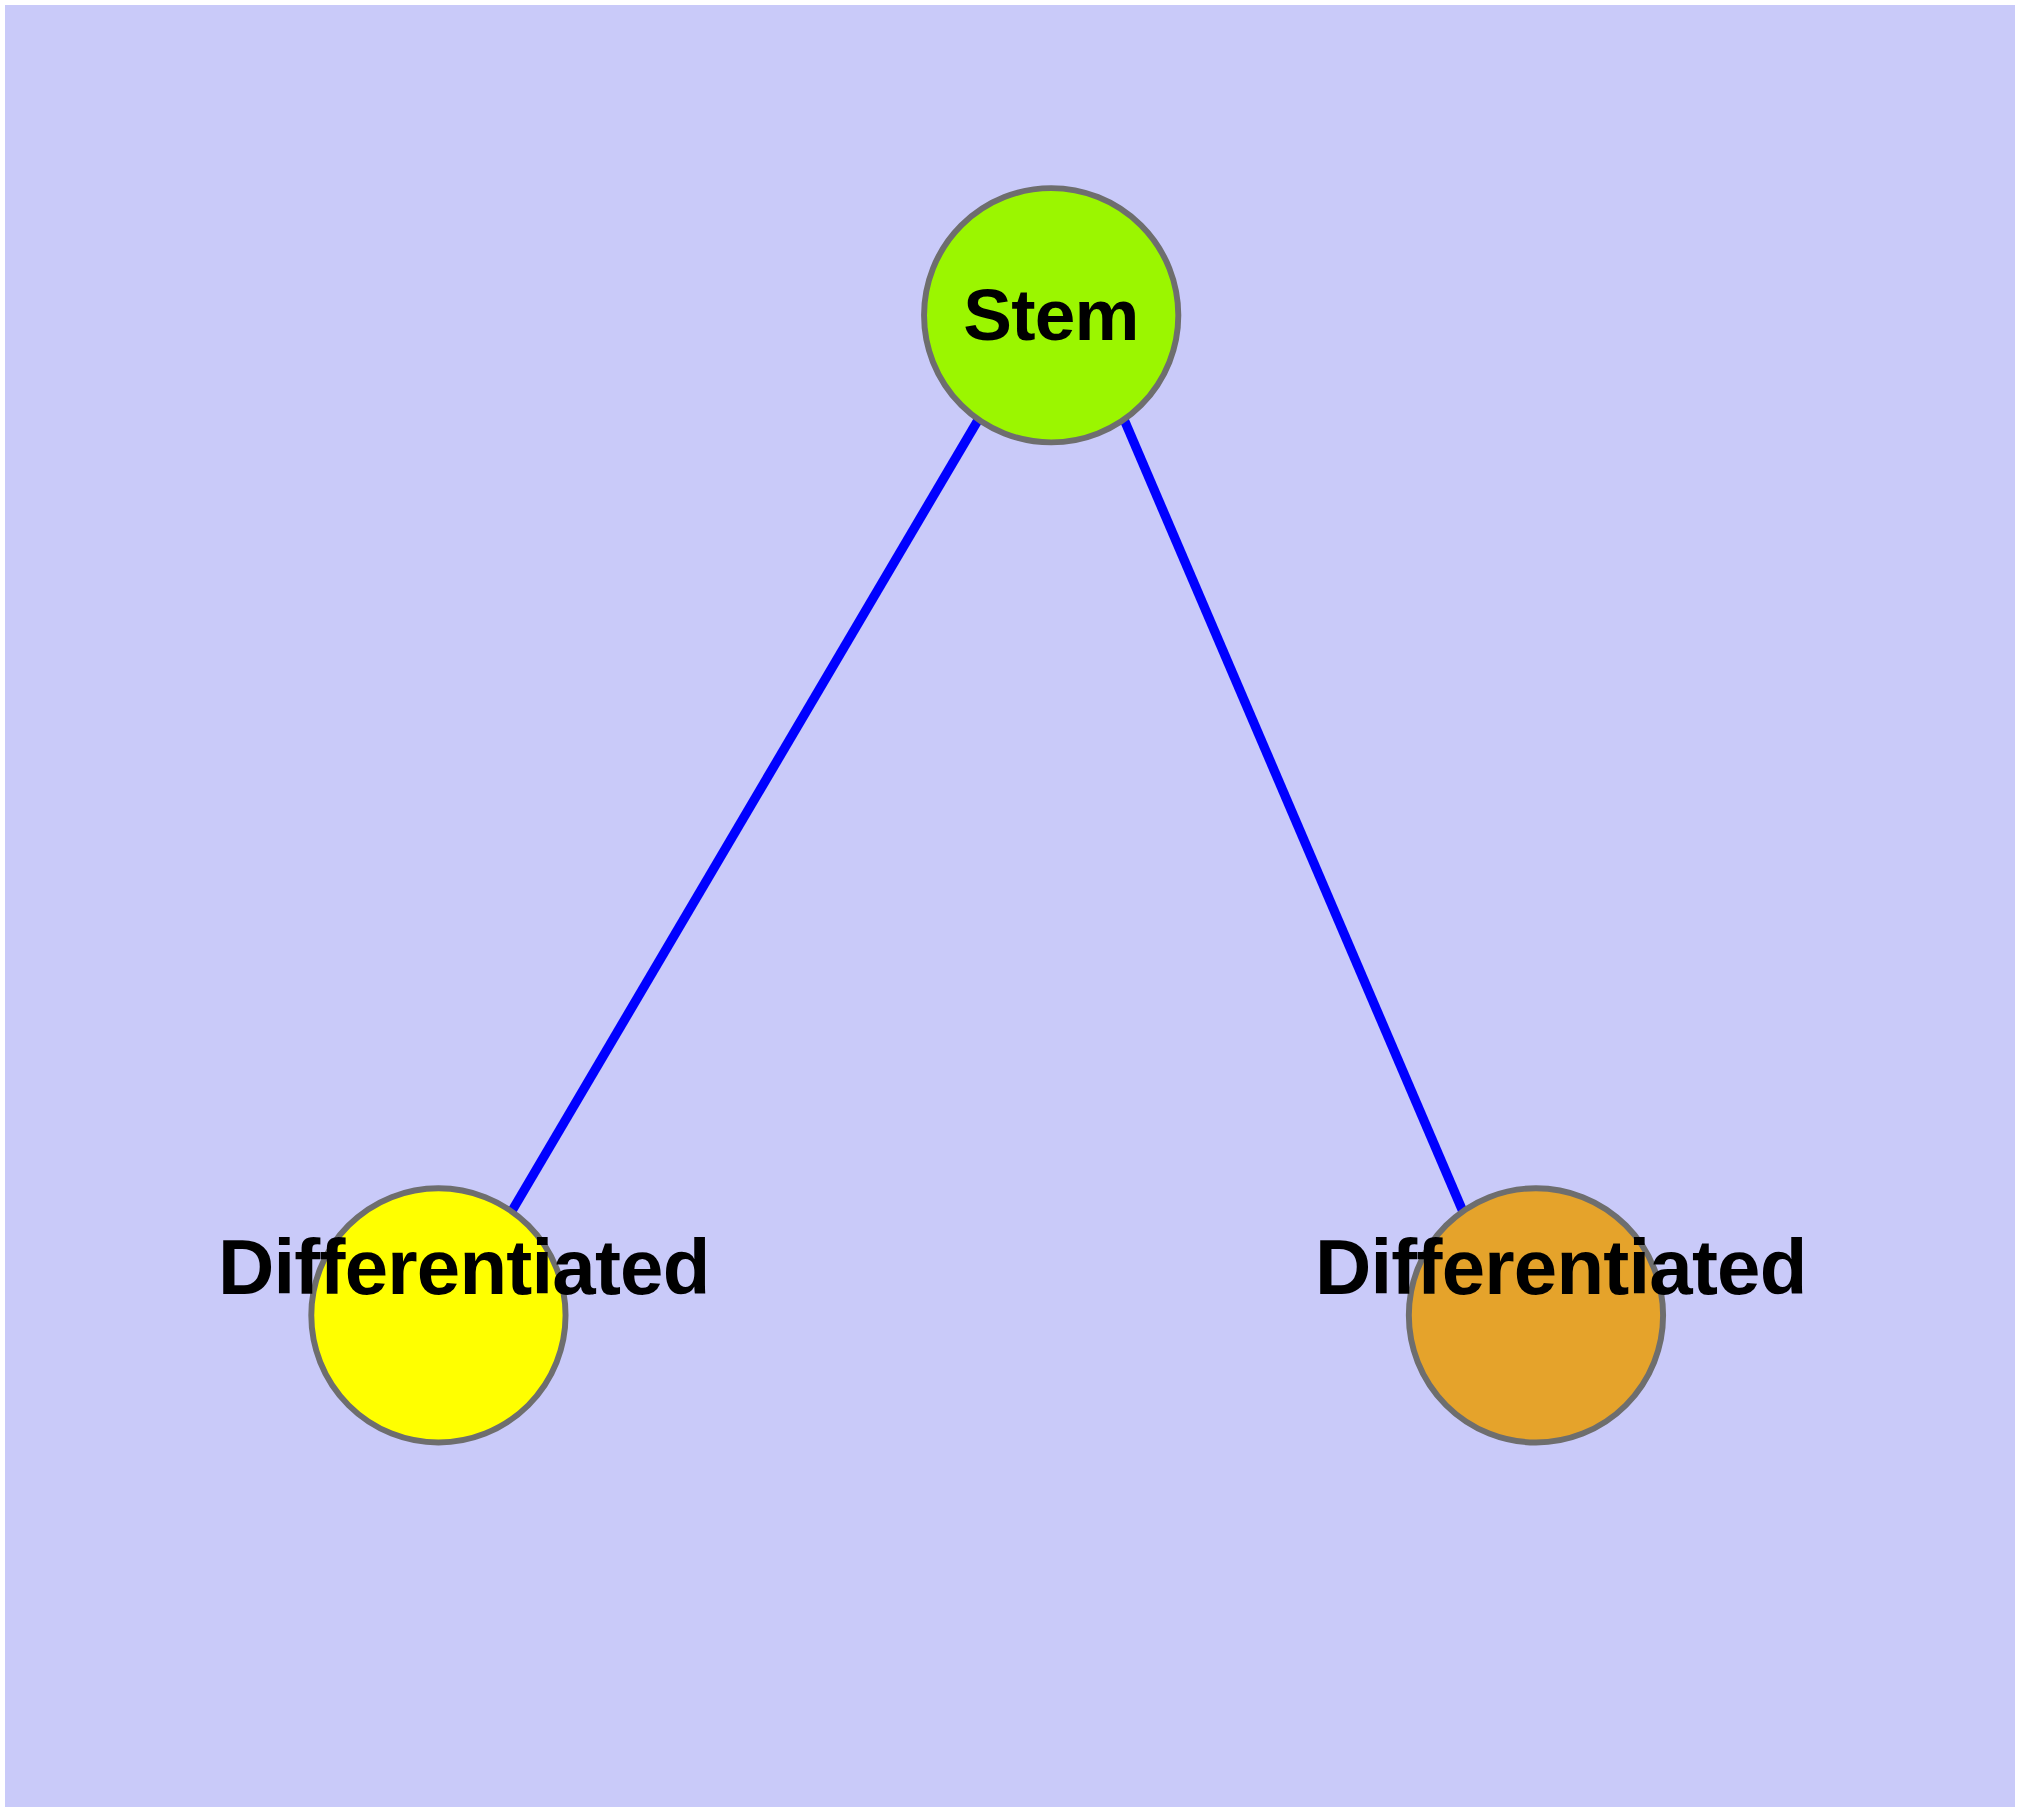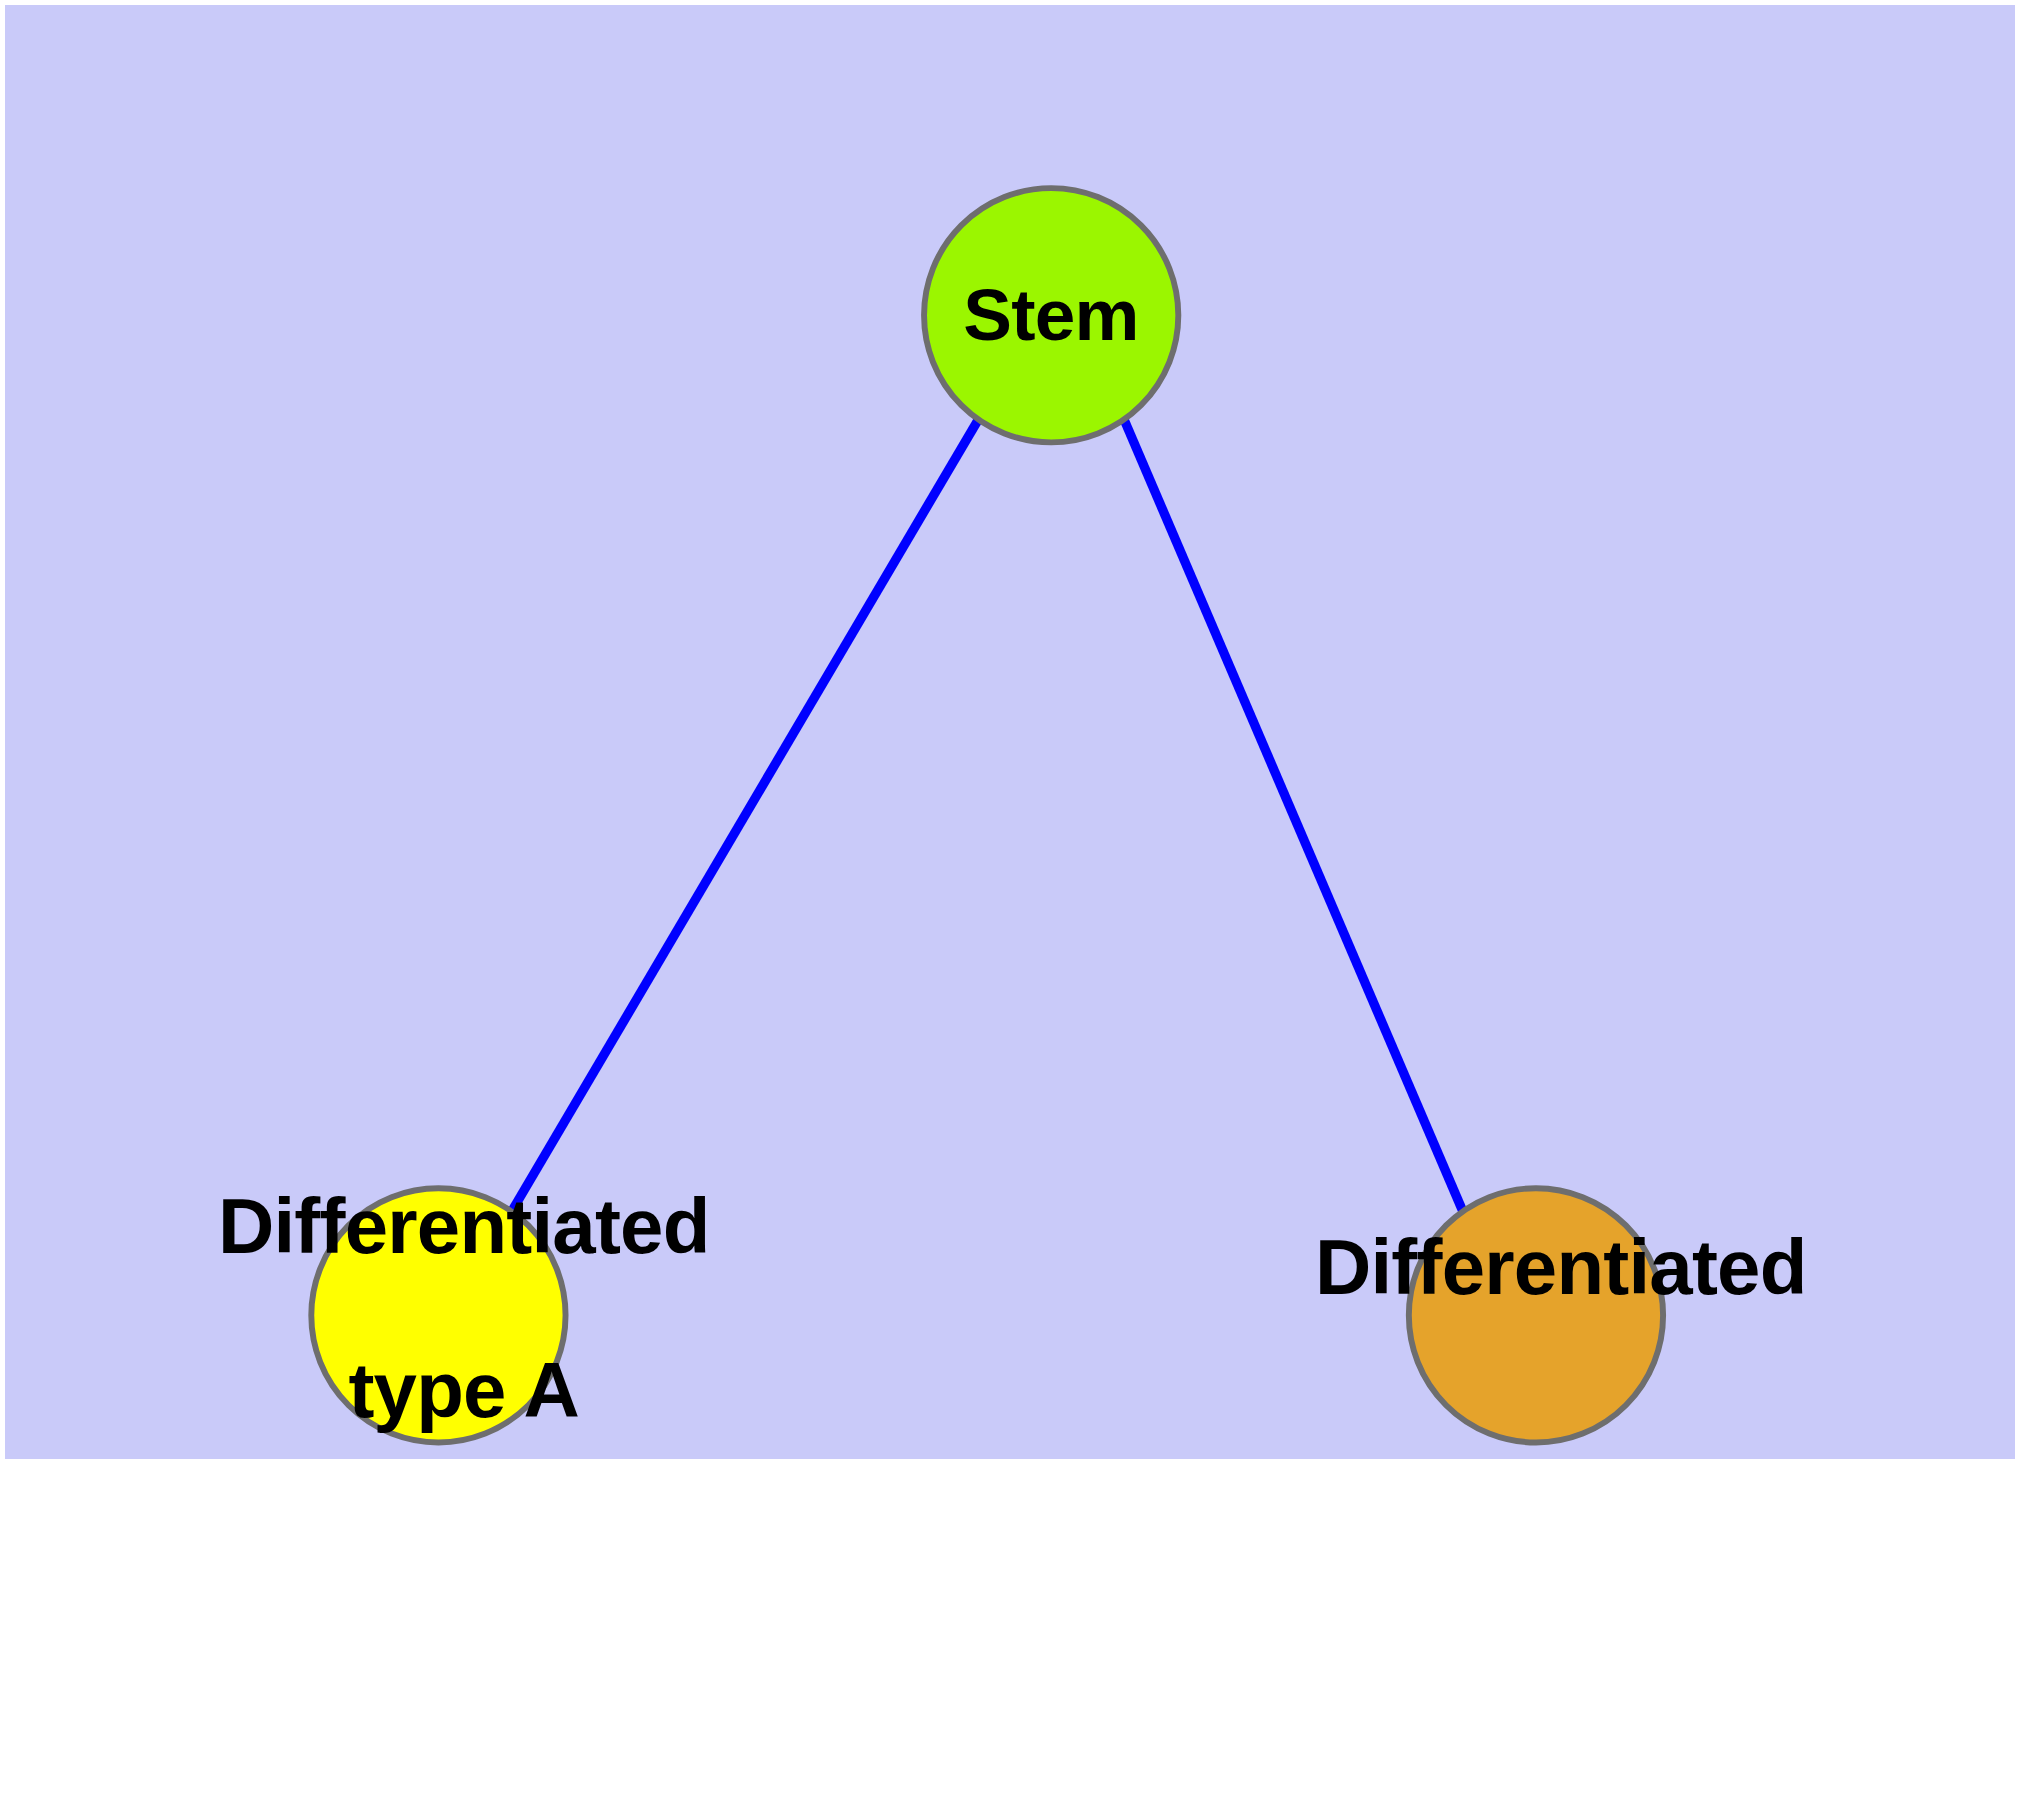--- a/index.html
+++ b/index.html
@@ -3,21 +3,21 @@
 <meta charset="utf-8">
 <style>
   html, body {
     margin: 0;
     padding: 0;
     background: #ffffff;
   }
   #canvas {
     position: relative;
     width: 2021px;
-    height: 1459px;
+    height: 1812px;
     background: #ffffff;
     overflow: hidden;
     font-family: "Liberation Sans", sans-serif;
   }
   #plot-area {
     position: absolute;
     left: 5.1px;
     top: 5.1px;
     width: 2010px;
     height: 1802px;
@@ -77,21 +77,20 @@
       <circle id="node-diff-a" cx="517" cy="1552" r="150" fill="#ffff00" stroke="#6e6e6e" stroke-width="7"></circle>
       <circle id="node-diff-b" cx="1812" cy="1552" r="150" fill="#e5a32b" stroke="#6e6e6e" stroke-width="7"></circle>
       <circle id="node-stem" cx="1240" cy="372" r="150" fill="#9bf600" stroke="#6e6e6e" stroke-width="7"></circle>
     </g>
   </svg>
 
   <div class="node-label" id="label-stem" style="font-size: 73px;">Stem</div>
 
   <div class="node-label" id="label-diffA" style="font-size: 78px;">
     <span>Differentiated</span><br>
-    <span>type A</span>
   </div>
 
   <div class="node-label" id="label-diffB" style="font-size: 78px;">
     <span>Differentiated</span><br>
   </div>
 
 </div>
 
 
 </body></html>

